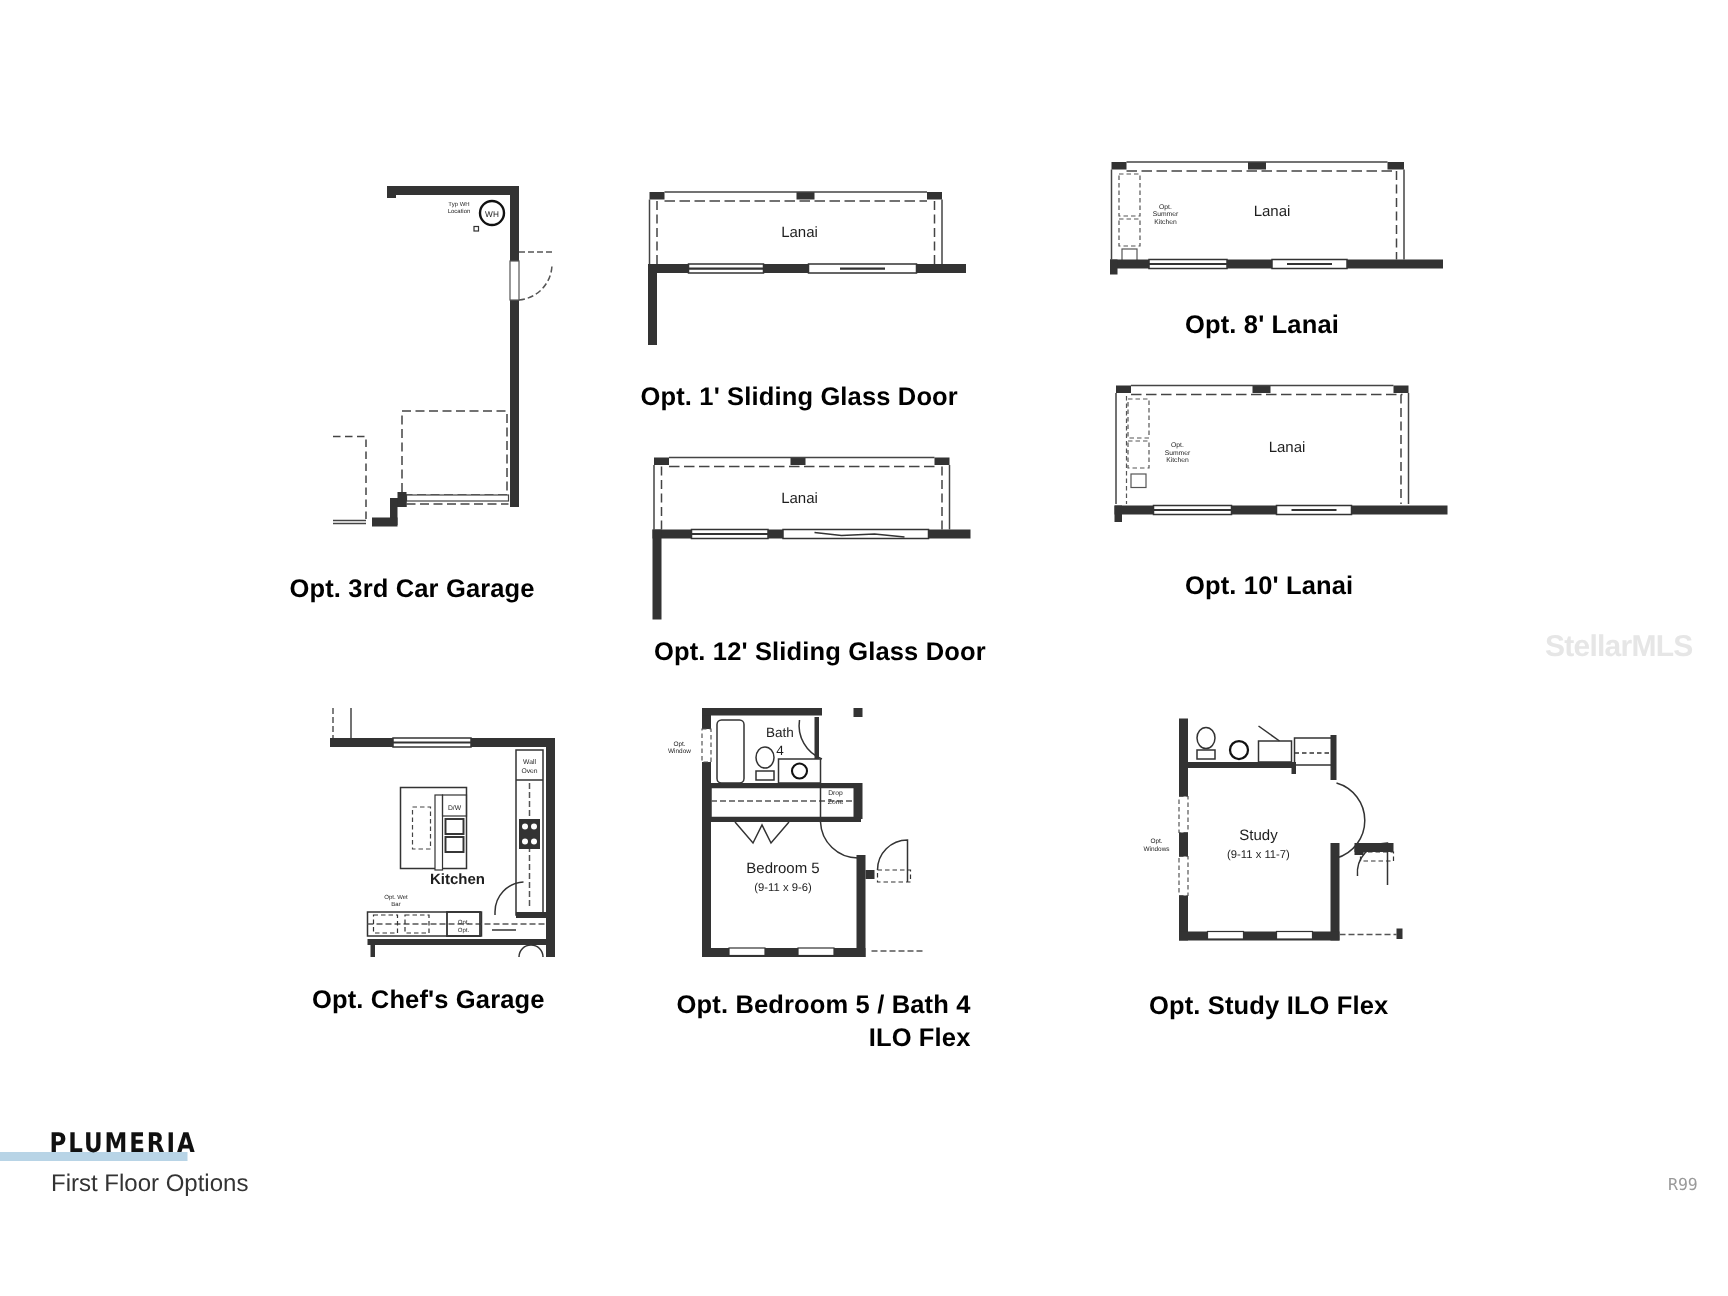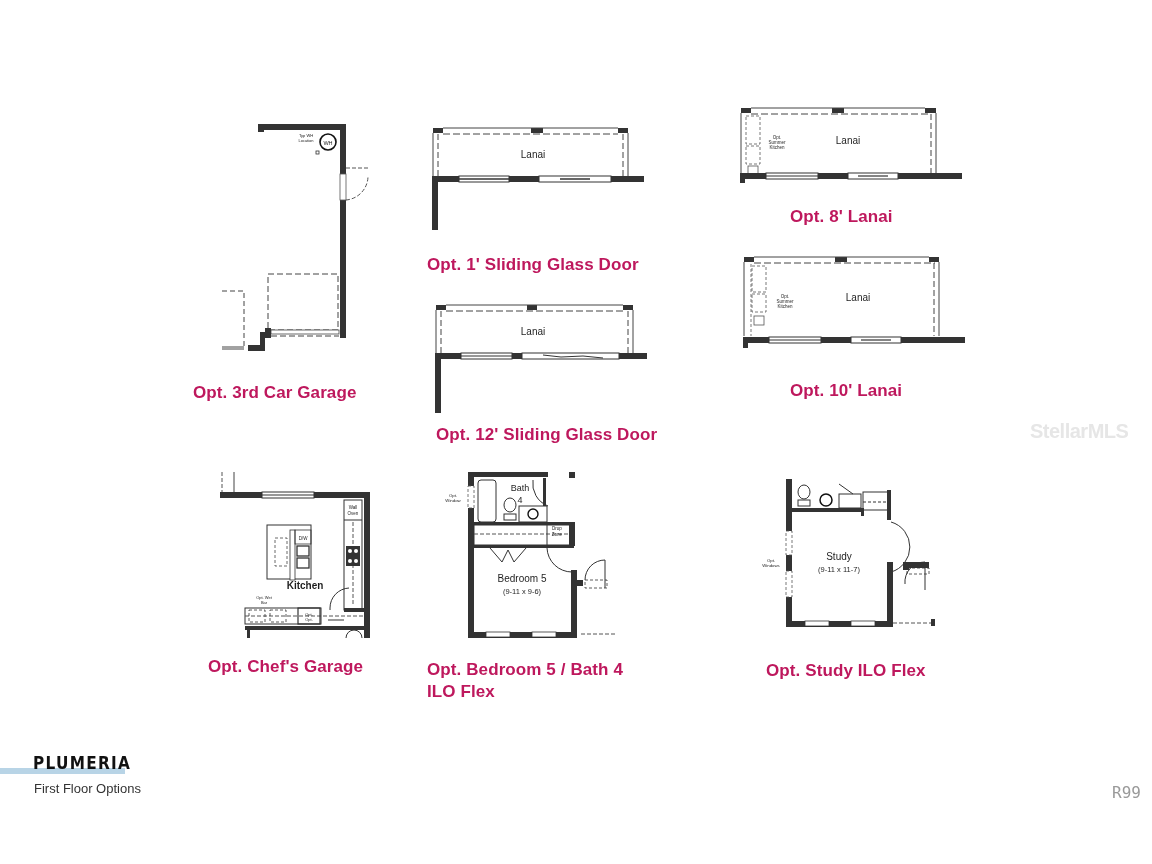--- a/index.html
+++ b/index.html
@@ -1,30 +1,30 @@
 <!DOCTYPE html>
 <html><head>
 <meta charset="utf-8">
 <style>
   html, body { margin: 0; padding: 0; background: #ffffff; }
   body { width: 1152px; height: 864px; position: relative; overflow: hidden;
          font-family: "Liberation Sans", sans-serif; color: #1a1a1a; }
   .caption { position: absolute; font-family: "Liberation Sans", sans-serif;
-             font-size: 17px; font-weight: bold; color: #be185d; white-space: nowrap;
+             font-size: 17px; font-weight: bold; color: #000000; white-space: nowrap;
              letter-spacing: 0.1px; }
-  .caption.center { text-align: left; }
+  .caption.center { text-align: right; }
   svg.plan { position: absolute; overflow: visible; }
   svg text { font-family: "Liberation Sans", sans-serif; fill: #1e1e1e; }
   .brand { position: absolute; left: 33px; top: 752px; font-family: "DejaVu Sans", sans-serif;
            font-weight: bold; font-size: 18px; letter-spacing: 1.5px; color: #111; transform: scaleX(0.85); transform-origin: left; }
   .brand-bar { position: absolute; left: 0; top: 768px; width: 125px; height: 6px; background: #b8d4e6; }
-  .subtitle { position: absolute; left: 34px; top: 781px; font-size: 13px; color: #333; font-family: "Liberation Sans", sans-serif; }
+  .subtitle { position: absolute; left: 34px; top: 781px; font-size: 16px; color: #333; font-family: "Liberation Sans", sans-serif; }
   .watermark { position: absolute; left: 1030px; top: 420px; font-size: 20px; color: #e6e6e6;
                font-family: "Liberation Sans", sans-serif; font-weight: bold; letter-spacing: -0.5px; }
-  .code { position: absolute; left: 1112px; top: 783px; font-size: 16px; color: #9a9a9a; font-family: "DejaVu Sans Mono", monospace; }
+  .code { position: absolute; left: 1112px; top: 783px; font-size: 11px; color: #9a9a9a; font-family: "DejaVu Sans Mono", monospace; }
 </style>
 </head>
 <body>
 
 <svg class="plan" style="left:218px;top:120px" width="160" height="240" viewBox="0 0 160 240">
 
   <rect x="40" y="4" width="88" height="6" fill="#333"></rect>
   <rect x="40" y="4" width="6" height="8" fill="#333"></rect>
 
   <rect x="122" y="4" width="6" height="50" fill="#333"></rect>

